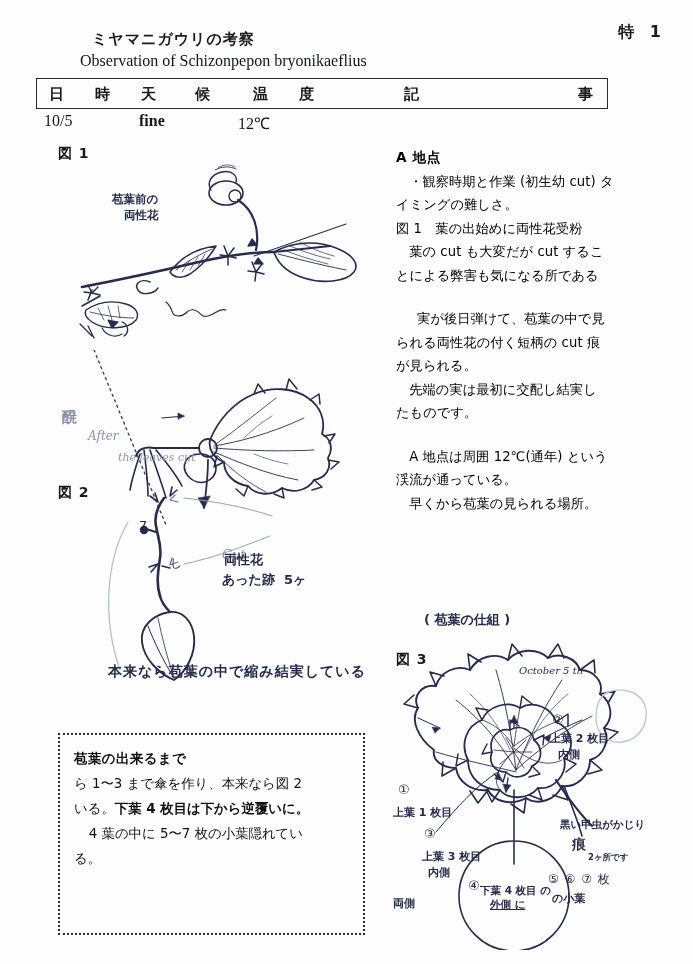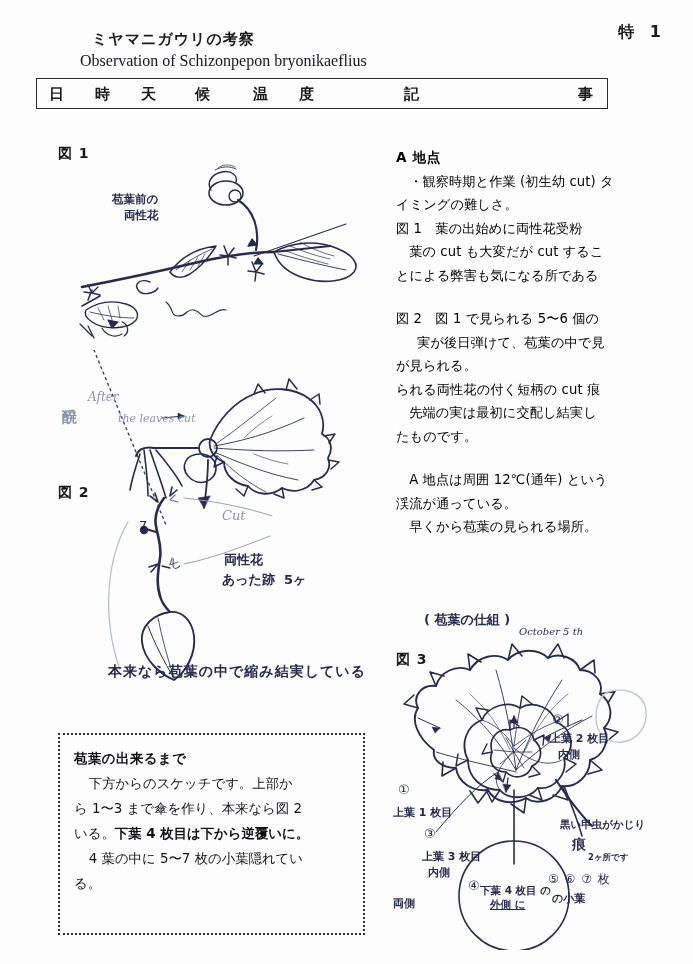--- a/index.html
+++ b/index.html
@@ -166,41 +166,46 @@
   #fig3-art { left: 396px; top: 600px; width: 292px; height: 350px; }
 
   .hand {
     position: absolute;
     font-family: "DejaVu Sans", sans-serif;
     color: #262a4d;
     white-space: pre;
     line-height: 1.22;
   }
   .hand.jp { font-weight: 600; }
-  .hand.en { font-style: italic; font-family: "DejaVu Serif", serif; }
+  .hand.en { font-style: italic; font-family: "DejaVu Serif", serif; margin-top: 39px; }
   .hand.pale { color: #8d93ad; }
 </style>
 </head>
 <body>
 
 <div class="page">
 
   <div class="title-jp">ミヤマニガウリの考察</div>
   <div class="title-en">Observation of Schizonpepon bryonikaeflius</div>
   <div class="page-mark">特 1</div>
 
   <div class="tbl">
     <div class="tbl-hdr">
       <span class="th th-date">日</span>
       <span class="th th-time">時</span>
       <span class="th th-wx">天　候</span>
       <span class="th th-temp">温　度</span>
       <span class="th th-note">記</span>
       <span class="th th-matter">事</span>
     </div>
+  </div>
+  <div class="tbl-row">
+    <span class="td td-date">10/5</span>
+    <span class="td td-wx">fine</span>
+    <span class="td td-temp">12℃</span>
   </div>
 
   <div class="figlabel" id="fig1-label">図 1</div>
   <div class="figlabel" id="fig2-label">図 2</div>
   <div class="figlabel" id="fig3-label">図 3</div>
 
   <svg class="sketch" id="fig1-art" viewBox="0 0 312 180">
     <g fill="none" stroke="#272b50" stroke-linecap="round" stroke-linejoin="round">
 
       <path d="M4 127 C40 120 78 112 112 104 C146 96 172 92 196 92" stroke-width="2.6"></path>
@@ -431,34 +436,32 @@
   <div class="hand jp" style="left:552px; top:892px; font-size:11px;">の小葉</div>
 
   <div class="rcol">
     <p class="hd">A 地点</p>
     <p class="ind">・観察時期と作業 (初生幼 cut) タ</p>
     <p>イミングの難しさ。</p>
     <p>図 1　葉の出始めに両性花受粉</p>
     <p class="ind">葉の cut も大変だが cut するこ</p>
     <p>とによる弊害も気になる所である</p>
     <div class="gap"></div>
-    <p>図 2　図 1 で見られる 5〜6 個の</p>
     <p class="ind2">実が後日弾けて、苞葉の中で見</p>
+    <p>られる両性花の付く短柄の cut 痕</p>
     <p>が見られる。</p>
-    <p>られる両性花の付く短柄の cut 痕</p>
     <p class="ind">先端の実は最初に交配し結実し</p>
     <p>たものです。</p>
     <div class="gap"></div>
     <p class="ind">A 地点は周囲 12℃(通年) という</p>
     <p>渓流が通っている。</p>
     <p class="ind">早くから苞葉の見られる場所。</p>
   </div>
 
   <div class="notebox">
     <p class="hd">苞葉の出来るまで</p>
-    <p class="ind">下方からのスケッチです。上部か</p>
     <p>ら 1〜3 まで傘を作り、本来なら図 2</p>
     <p><span>いる。</span><b>下葉 4 枚目は下から逆覆いに。</b></p>
     <p class="ind">4 葉の中に 5〜7 枚の小葉隠れてい</p>
     <p>る。</p>
   </div>
 
 </div>
 
 </body></html>

